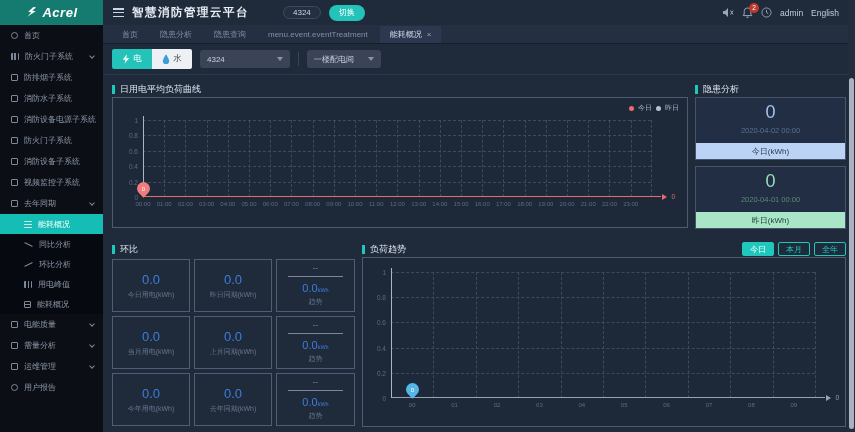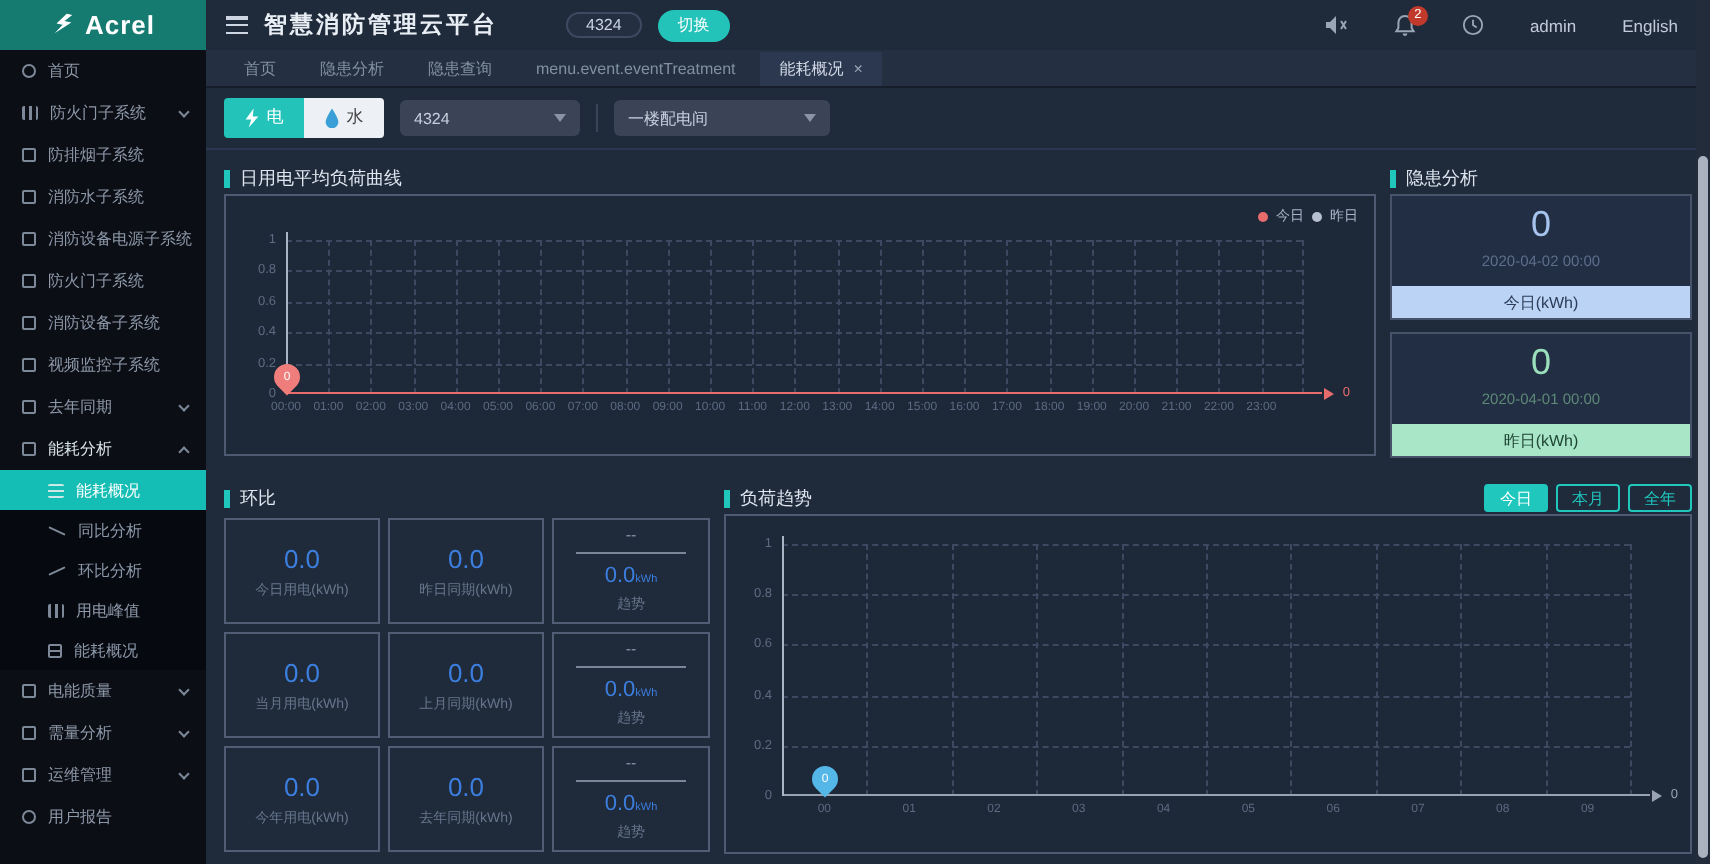--- a/index.html
+++ b/index.html
@@ -3,21 +3,21 @@
 <meta charset="utf-8">
 <style>
   *{margin:0;padding:0;box-sizing:border-box}
   html,body{width:855px;height:432px;overflow:hidden;background:#10141c;
     font-family:"Liberation Sans","DejaVu Sans",sans-serif}
   .page{position:relative;display:flex;width:855px;height:432px;background:#1f2a3b;overflow:hidden}
 
   
   .sidebar{width:103px;flex-shrink:0;background:#0b0e14;overflow:hidden}
   .logo{height:25px;background:#157a70;display:flex;align-items:center;justify-content:center;gap:4px}
-  .logo-text{color:#fff;font-weight:bold;font-size:13px;letter-spacing:.5px}
+  .logo-text{color:#fff;font-weight:bold;font-style:italic;font-size:13px;letter-spacing:.5px}
   .nav-item{height:21px;display:flex;align-items:center;gap:6px;padding:0 9px 0 11px;
     color:#8d98a9;font-size:8px;cursor:pointer;white-space:nowrap}
   .nav-item.active-parent{color:#d9e4e8}
   .mi{flex-shrink:0;width:7px;height:7px;border:1px solid #7d8898;border-radius:1px}
   .mi.circle{border-radius:50%}
   .mi.lines{border:none;height:7px;width:8px;background:repeating-linear-gradient(#cfe8e6 0 1px,transparent 1px 3px)}
   .mi.diag-down{border:none;height:1px;width:9px;background:#7d8898;transform:rotate(25deg)}
   .mi.diag-up{border:none;height:1px;width:9px;background:#7d8898;transform:rotate(-25deg)}
   .mi.bars{border:none;height:7px;width:8px;background:repeating-linear-gradient(90deg,#7d8898 0 1.5px,transparent 1.5px 3.5px)}
   .mi.grid{border:1px solid #7d8898;background:linear-gradient(#7d8898 0 0) center/100% 1px no-repeat}
@@ -30,40 +30,40 @@
 
   
   .main{flex:1;display:flex;flex-direction:column;min-width:0}
   .topbar{height:25px;display:flex;align-items:center;gap:8px;padding:0 16px 0 10px}
   .burger{width:11px;height:9px;display:flex;flex-direction:column;justify-content:space-between;cursor:pointer}
   .burger i{display:block;height:1.5px;background:#cdd5e2}
   .app-title{font-size:11.5px;font-weight:bold;color:#e9eef5;letter-spacing:1.5px}
   .hbadge{margin-left:26px;border:1px solid #3d4a61;background:#242f42;color:#cdd5e2;
     font-size:8px;padding:1px 9px;border-radius:8px}
   .hswitch{background:#23c3b9;color:#fff;font-size:8px;padding:2.5px 10px;border-radius:9px;cursor:pointer}
-  .top-right{margin-left:auto;display:flex;align-items:center;gap:23px}
+  .top-right{margin-left:auto;display:flex;align-items:center;gap:8px}
   .hicon{position:relative;display:flex;cursor:pointer}
   .bell-badge{position:absolute;top:-4px;left:7px;background:#c0392b;color:#fff;font-size:6.5px;
     min-width:10px;height:10px;border-radius:5px;display:flex;align-items:center;justify-content:center;padding:0 2px}
   .huser{color:#c3cbd8;font-size:8.5px;cursor:pointer}
 
   .tabbar{height:19px;background:#242f41;display:flex;align-items:center;gap:2px;
     padding-left:9px;border-bottom:1px solid #161e2b}
   .tab{font-size:8px;color:#8290a4;padding:3px 10px;cursor:pointer;white-space:nowrap}
   .tab.active{background:#2c3850;color:#d3dbe7;display:flex;align-items:center;gap:5px}
   .tab-close{color:#98a2b3;font-size:8px}
 
   .filterbar{height:31px;display:flex;align-items:center;padding-left:9px;border-bottom:1px solid #2b3750}
   .fbtn{width:40px;height:20px;display:flex;align-items:center;justify-content:center;gap:3px;
     font-size:8.5px;cursor:pointer}
   .fbtn.elec{background:#23c3b9;color:#fff;border-radius:2px 0 0 2px}
   .fbtn.water{background:#edf1f6;color:#444;border-radius:0 2px 2px 0}
   .select{width:90px;height:18px;background:#3b4457;border-radius:3px;display:flex;align-items:center;
     padding:0 7px;font-size:8px;color:#c8d0de;margin-left:8px;cursor:pointer}
-  .select.narrow{width:108px}
+  .select.narrow{width:74px}
   .dcaret{margin-left:auto;width:0;height:0;border-left:3px solid transparent;border-right:3px solid transparent;
     border-top:4px solid #8a94a6}
   .vdiv{width:1px;height:14px;background:#3a4658;margin-left:8px}
 
   
   .content{flex:1;padding:6px 9px 0 9px;min-width:0}
   .row-top{display:flex;gap:7px}
   .left-col{flex:1;min-width:0}
   .peak-col{width:151px;flex-shrink:0}
   .panel-title{display:flex;align-items:center;gap:5px;font-size:9px;color:#dfe6ef;height:16px}
@@ -170,25 +170,20 @@
         <span>消防设备子系统</span>
       </div>
       <div class="nav-item">
         <span class="mi"></span>
         <span>视频监控子系统</span>
       </div>
       <div class="nav-item">
         <span class="mi"></span>
         <span>去年同期</span>
         <span class="caret"></span>
-      </div>
-      <div class="nav-item active-parent">
-        <span class="mi"></span>
-        <span>能耗分析</span>
-        <span class="caret up"></span>
       </div>
 
       <div class="submenu">
         <div class="sub-item active">
           <span class="mi lines"></span>
           <span>能耗概况</span>
         </div>
         <div class="sub-item">
           <span class="mi diag-down"></span>
           <span>同比分析</span>

